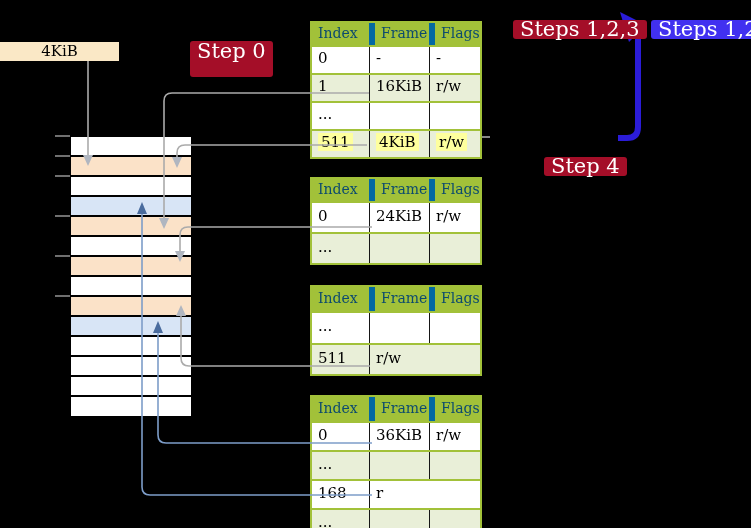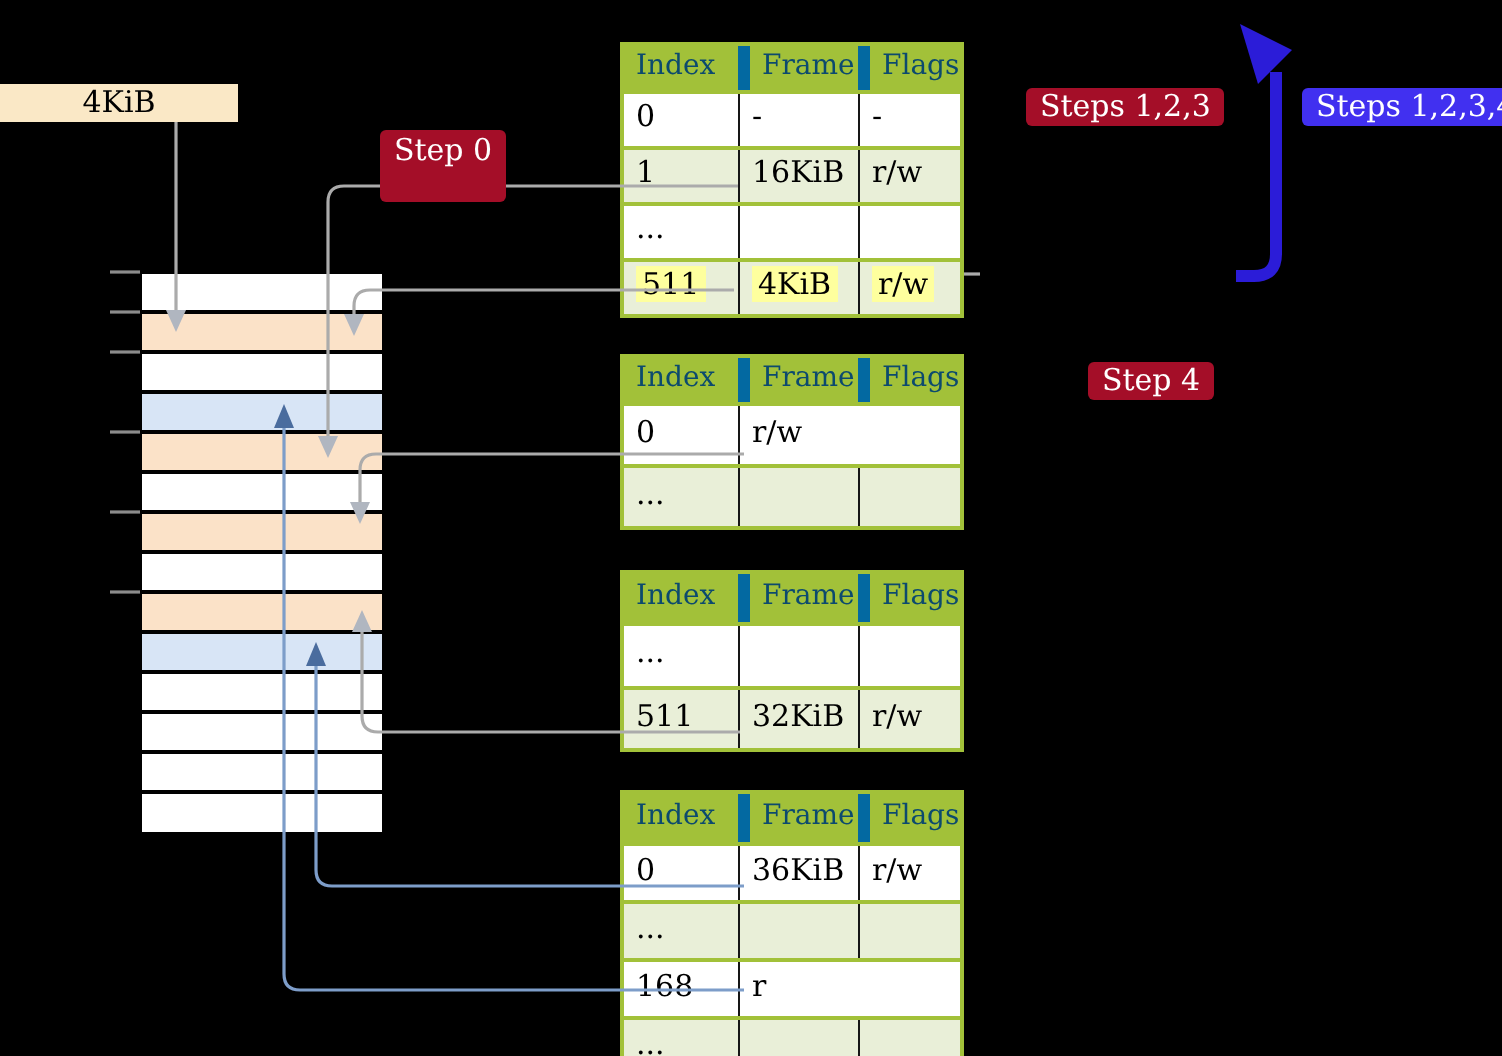--- a/index.html
+++ b/index.html
@@ -28,22 +28,22 @@
   .hl[data-hl="yes"]{background:#FEFF9E;padding:0 3px;}
 
   .t1{top:21px;}  .t1 .pt-hrow{height:22px;line-height:21px;} .t1 .pt-row{height:26px;line-height:23px;}
   .t2{top:177px;} .t2 .pt-hrow{height:22px;line-height:21px;} .t2 .pt-row{height:29px;line-height:26px;}
   .t3{top:285px;} .t3 .pt-hrow{height:24px;line-height:23px;} .t3 .pt-row{height:29.5px;line-height:26px;}
   .t4{top:395px;} .t4 .pt-hrow{height:24px;line-height:23px;} .t4 .pt-row{height:27px;line-height:24px;}
 
   
   .freelabel{position:absolute;left:0;top:42px;width:119px;height:19px;background:#FAE8C6;
              color:#000;font-size:15px;line-height:19px;text-align:center;z-index:6;}
-  .badge{position:absolute;color:#fff;font-size:15px;line-height:19px;height:19px;
-         padding:0 7px;border-radius:3px;z-index:6;white-space:nowrap;margin-top:24px;}
+  .badge{position:absolute;color:#fff;font-size:21px;line-height:19px;height:19px;
+         padding:0 7px;border-radius:3px;z-index:6;white-space:nowrap;}
   .badge.red{background:#A40E28;}
   .badge.blue{background:#4130F0;}
   #b-step0{left:190px;top:41px;height:36px;line-height:20px;}
   #b-steps123{left:513px;top:20px;}
   #b-steps1234{left:651px;top:20px;}
   #b-step4{left:544px;top:157px;}
 
   
   .overlay{position:absolute;left:0;top:0;width:751px;height:528px;z-index:5;pointer-events:none;}
 </style>
@@ -105,20 +105,21 @@
   </div>
 
   <div class="ptable t2">
     <div class="pt-hrow">
       <div class="pt-hcell c1">Index</div>
       <div class="pt-hcell c2">Frame</div>
       <div class="pt-hcell c3">Flags</div>
     </div>
     <div class="pt-row" data-shade="white">
       <div class="cell c1"><span>0</span></div>
+      <div class="cell c2"><span>24KiB</span></div>
       <div class="cell c3"><span>r/w</span></div>
     </div>
     <div class="pt-row" data-shade="green">
       <div class="cell c1"><span>...</span></div>
       <div class="cell c2"><span></span></div>
       <div class="cell c3"><span></span></div>
     </div>
   </div>
 
   <div class="ptable t3">
@@ -127,21 +128,20 @@
       <div class="pt-hcell c2">Frame</div>
       <div class="pt-hcell c3">Flags</div>
     </div>
     <div class="pt-row" data-shade="white">
       <div class="cell c1"><span>...</span></div>
       <div class="cell c2"><span></span></div>
       <div class="cell c3"><span></span></div>
     </div>
     <div class="pt-row" data-shade="green">
       <div class="cell c1"><span>511</span></div>
-      <div class="cell c2"><span>32KiB</span></div>
       <div class="cell c3"><span>r/w</span></div>
     </div>
   </div>
 
   <div class="ptable t4">
     <div class="pt-hrow">
       <div class="pt-hcell c1">Index</div>
       <div class="pt-hcell c2">Frame</div>
       <div class="pt-hcell c3">Flags</div>
     </div>

